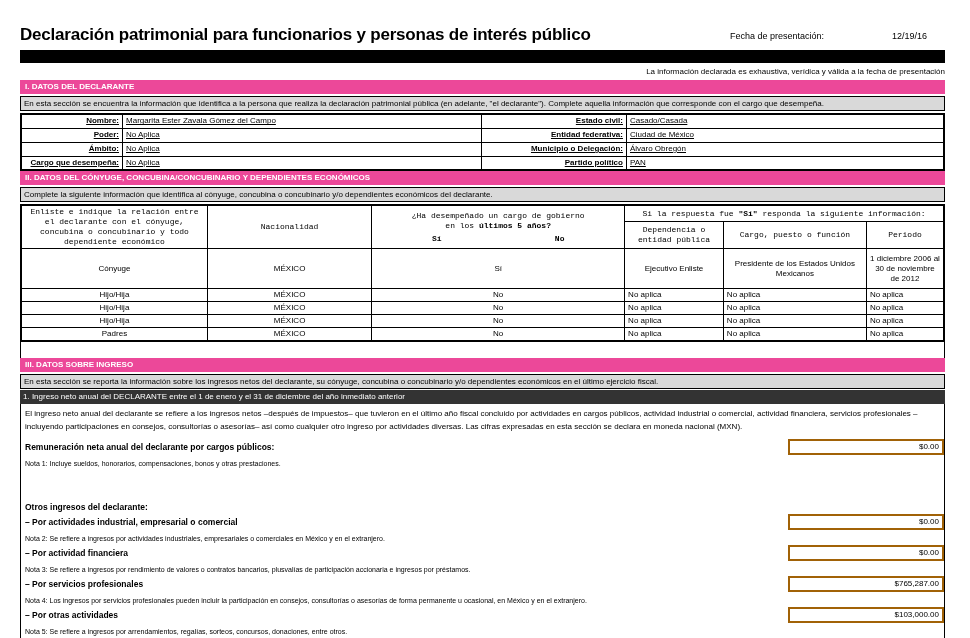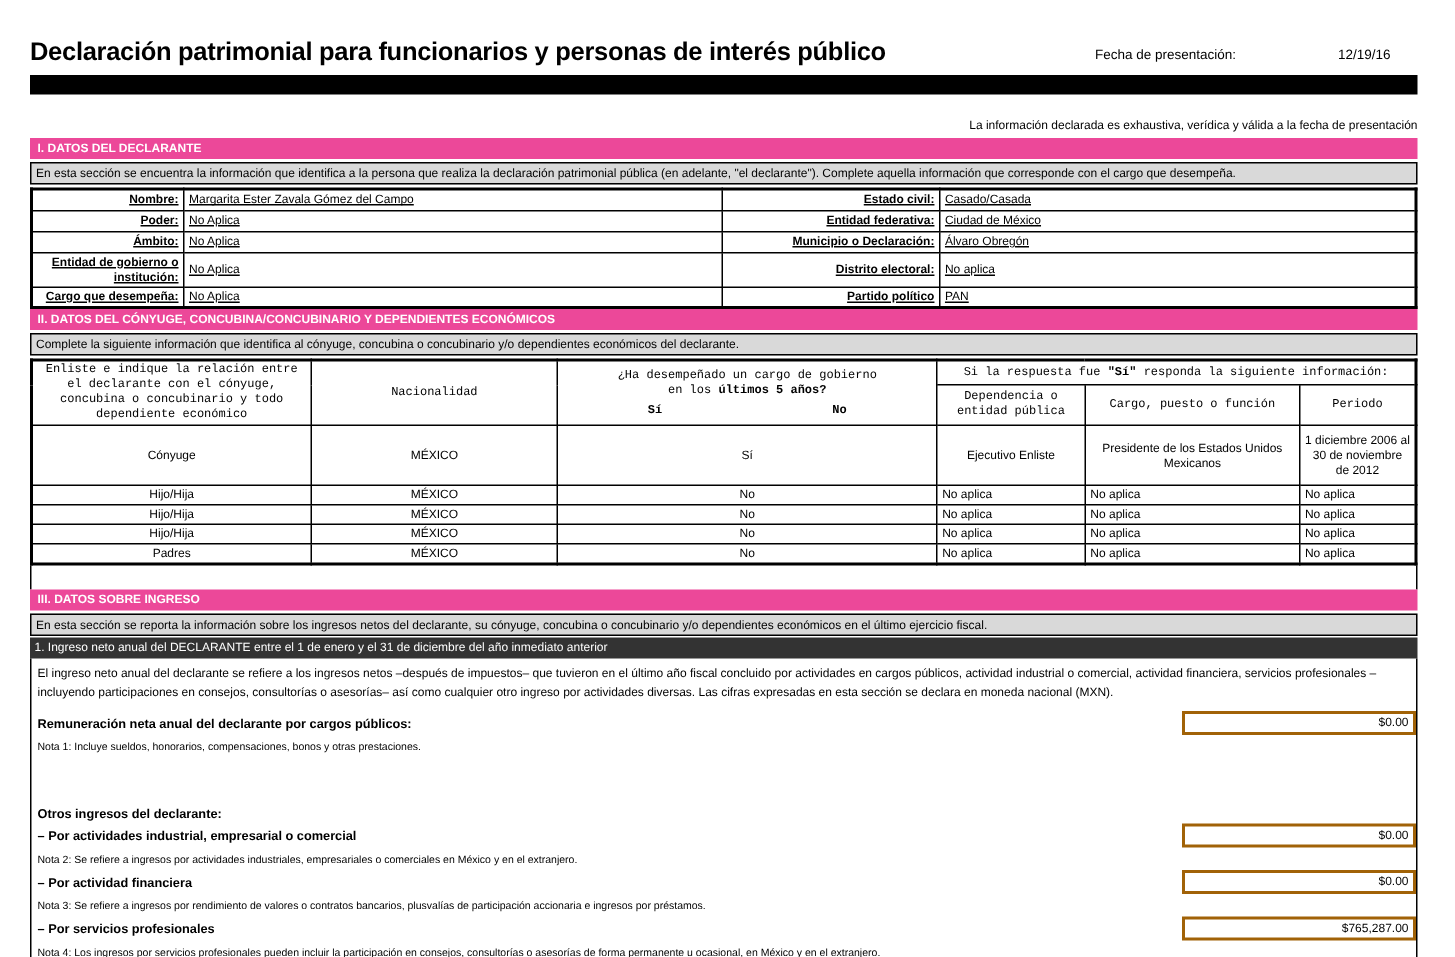--- a/index.html
+++ b/index.html
@@ -9,21 +9,21 @@
     font-family: "Liberation Sans", sans-serif; color:#000;
     overflow: hidden;
   }
   .doc { position:absolute; left:20px; top:24px; width:925px; }
 
   .title-row { display:flex; justify-content:space-between; align-items:flex-start; }
   .doc-title { font-size:17px; font-weight:bold; line-height:22px; letter-spacing:-0.2px; }
   .fecha { display:flex; justify-content:space-between; width:215px; font-size:9px; margin-top:7px; padding-right:18px; flex-shrink:0; }
 
   .topbar { height:13px; background:#000; margin-top:4px; }
-  .validity { text-align:right; font-size:8px; line-height:10px; margin-top:16px; }
+  .validity { text-align:right; font-size:8px; line-height:10px; margin-top:4px; }
 
   .secbar { background:#ec4899; color:#fff; font-weight:bold; font-size:8px; line-height:12px; padding:1px 5px; margin-top:3px; }
   .subbar { background:#333; color:#fff; font-weight:normal; font-size:8px; line-height:12px; padding:1px 3px; margin-top:1px; }
   .grayrow { background:#d9d9d9; border:1px solid #000; font-size:8px; line-height:11px; padding:1px 3px; margin-top:2px; }
 
   table { border-collapse:collapse; width:100%; margin-top:2px; table-layout:fixed; }
   table, td, th { border:1px solid #000; }
   table.t1, table.t2 { border:2px solid #000; }
 
   .t1 td { font-size:8px; line-height:10px; padding:1px 3px;text-decoration:underline; }
@@ -87,28 +87,22 @@
     </tr>
     <tr>
       <td class="lbl">Poder:</td>
       <td>No Aplica</td>
       <td class="lbl">Entidad federativa:</td>
       <td>Ciudad de México</td>
     </tr>
     <tr>
       <td class="lbl">Ámbito:</td>
       <td>No Aplica</td>
-      <td class="lbl">Municipio o Declaración:</td>
+      <td class="lbl">Municipio o Delegación:</td>
       <td>Álvaro Obregón</td>
-    </tr>
-    <tr class="tall">
-      <td class="lbl">Entidad de gobierno o institución:</td>
-      <td>No Aplica</td>
-      <td class="lbl">Distrito electoral:</td>
-      <td>No aplica</td>
     </tr>
     <tr>
       <td class="lbl">Cargo que desempeña:</td>
       <td>No Aplica</td>
       <td class="lbl">Partido político</td>
       <td>PAN</td>
     </tr>
   </tbody>
     </table>
 

